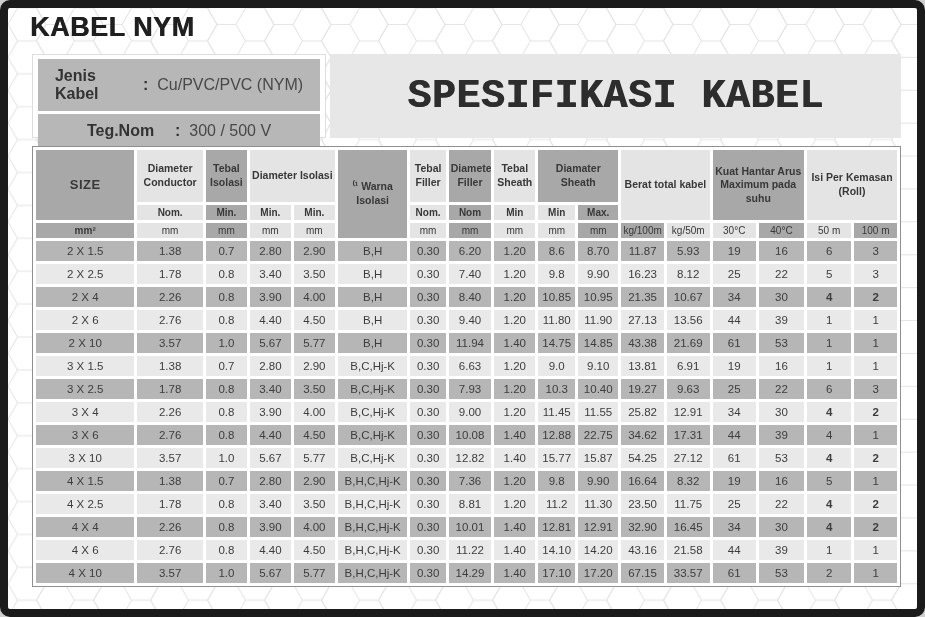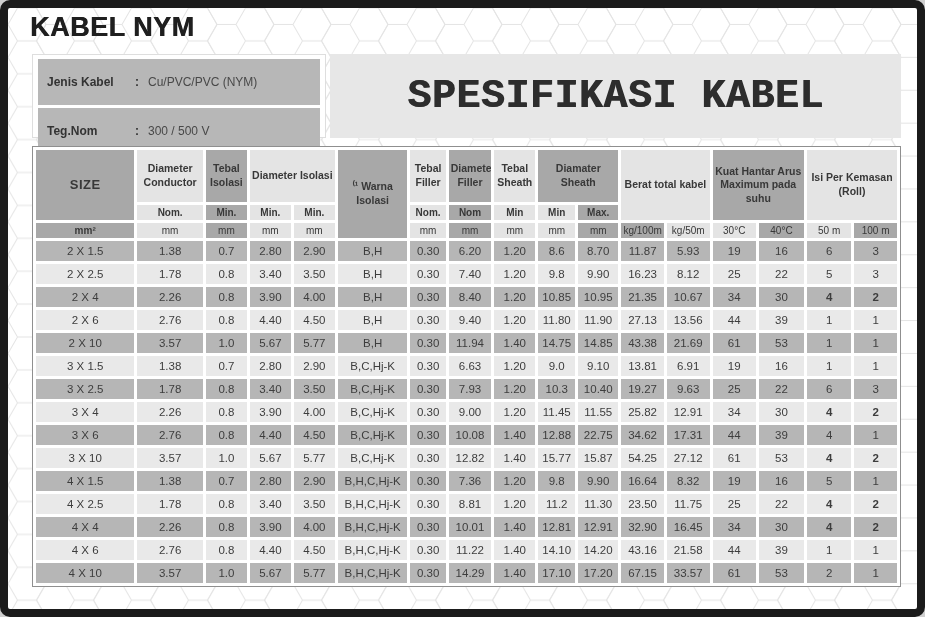--- a/index.html
+++ b/index.html
@@ -19,21 +19,21 @@
     position:absolute;left:22px;top:4px;
     font-size:27px;font-weight:bold;color:var(--title-text,#1f1f1f);
     letter-spacing:.5px;
     text-shadow:.6px 0 0 currentColor;
   }
   .info-panel{
     position:absolute;left:24px;top:46px;width:294px;height:84px;
     background:#fff;border:1px solid #dedede;
     padding:4px 5px;display:flex;flex-direction:column;gap:3px;
   }
-  .info-row{flex:1;background:var(--bar-gray,#b7b7b7);display:flex;align-items:center;padding:16px 9px;font-size:12px;color:#333;}
+  .info-row{flex:1;background:var(--bar-gray,#b7b7b7);display:flex;align-items:center;padding:8px 9px;font-size:16px;color:#333;justify-content:center;}
   .info-label{font-weight:bold;width:88px;flex:none;}
   .info-colon{font-weight:bold;margin-right:9px;}
   .info-value{color:#484848;white-space:nowrap;}
   .info-value.b{font-weight:bold;color:#303030;}
   .heading-panel{
     position:absolute;left:322px;top:46px;width:571px;height:84px;
     background:var(--panel-gray,#e7e7e7);
     display:flex;align-items:center;justify-content:center;
   }
   .heading-text{

